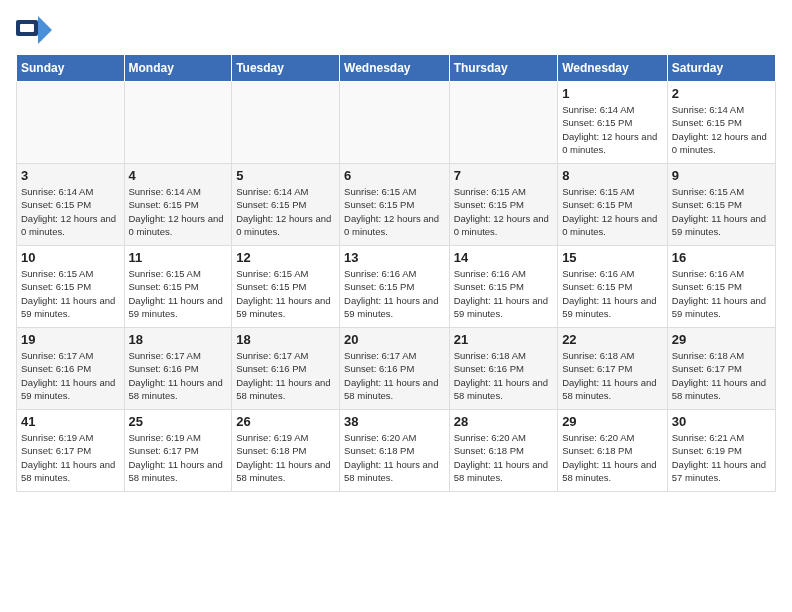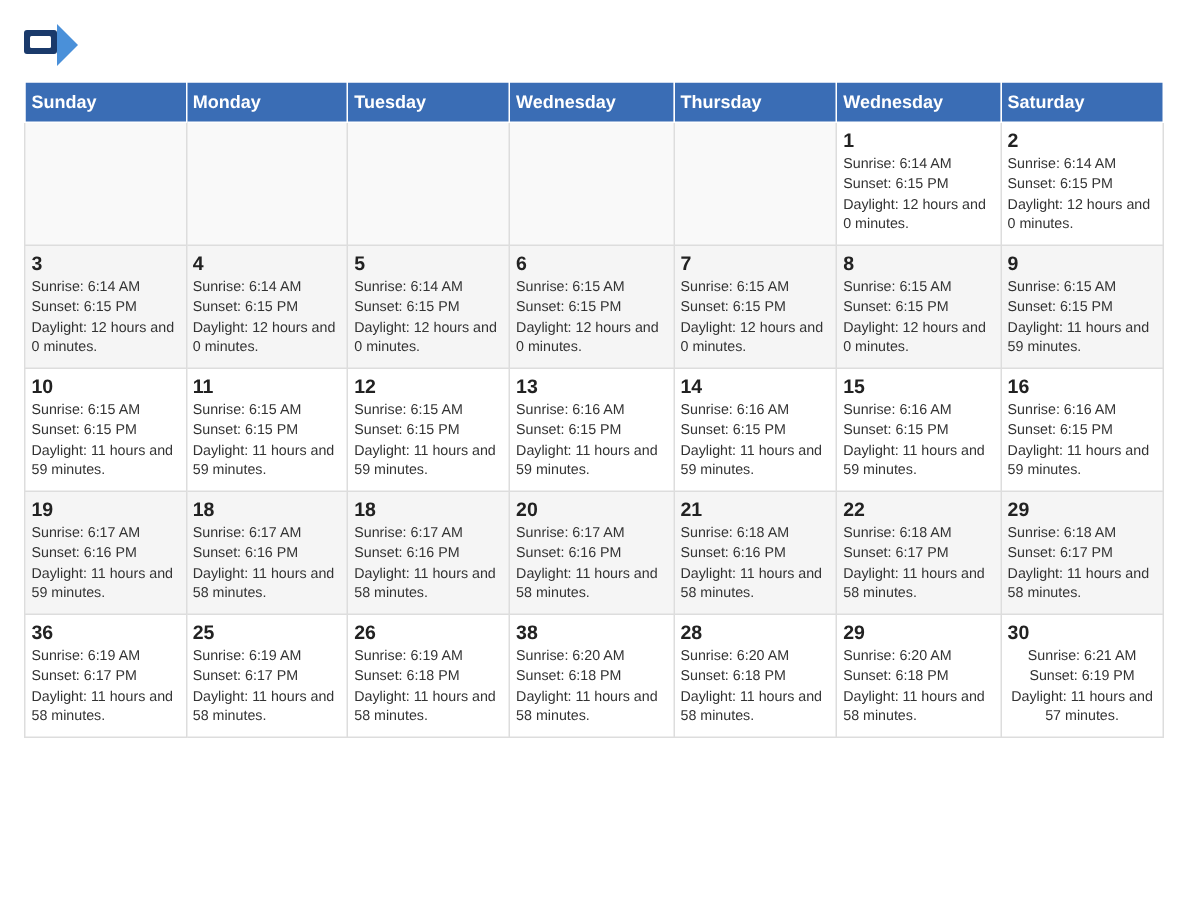--- a/index.html
+++ b/index.html
@@ -263,21 +263,21 @@
         </td>
         <td>
           <span class="day-num">29</span>
           <div class="day-detail" style="white-space: pre-line;">Sunrise: 6:18 AM
 Sunset: 6:17 PM
 Daylight: 11 hours and 58 minutes.</div>
         </td>
       </tr>
       <tr>
         <td>
-          <span class="day-num">36</span>
+          <span class="day-num">41</span>
           <div class="day-detail" style="white-space: pre-line;">Sunrise: 6:19 AM
 Sunset: 6:17 PM
 Daylight: 11 hours and 58 minutes.</div>
         </td>
         <td>
           <span class="day-num">25</span>
           <div class="day-detail" style="white-space: pre-line;">Sunrise: 6:19 AM
 Sunset: 6:17 PM
 Daylight: 11 hours and 58 minutes.</div>
         </td>
@@ -300,19 +300,19 @@
 Daylight: 11 hours and 58 minutes.</div>
         </td>
         <td>
           <span class="day-num">29</span>
           <div class="day-detail" style="white-space: pre-line;">Sunrise: 6:20 AM
 Sunset: 6:18 PM
 Daylight: 11 hours and 58 minutes.</div>
         </td>
         <td>
           <span class="day-num">30</span>
-          <div class="day-detail" style="white-space: pre-line; text-align: center;">Sunrise: 6:21 AM
+          <div class="day-detail" style="white-space: pre-line;">Sunrise: 6:21 AM
 Sunset: 6:19 PM
 Daylight: 11 hours and 57 minutes.</div>
         </td>
       </tr>
     </tbody>
 </table>
 
 </body></html>

